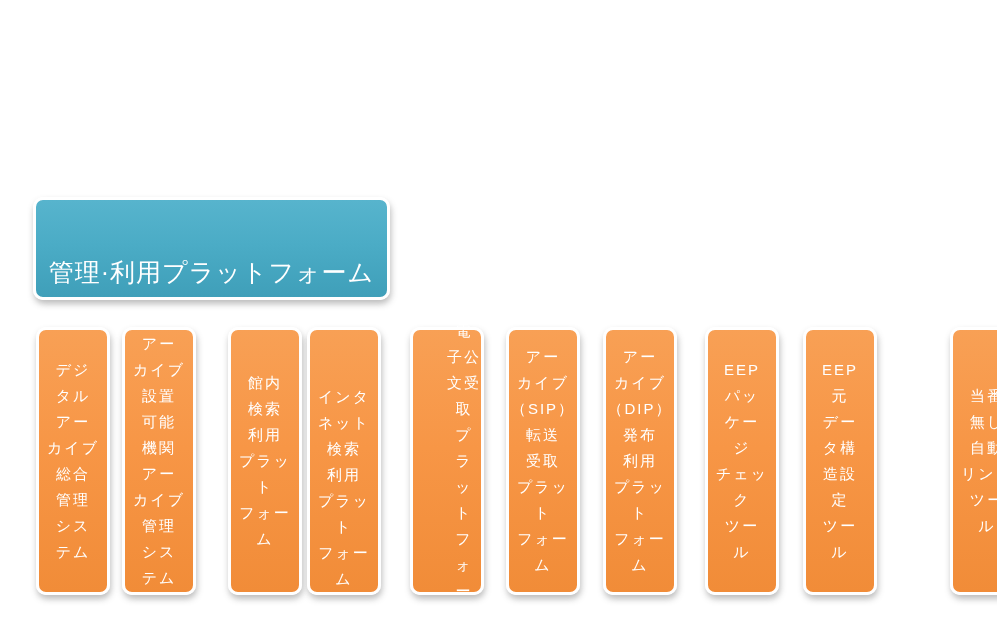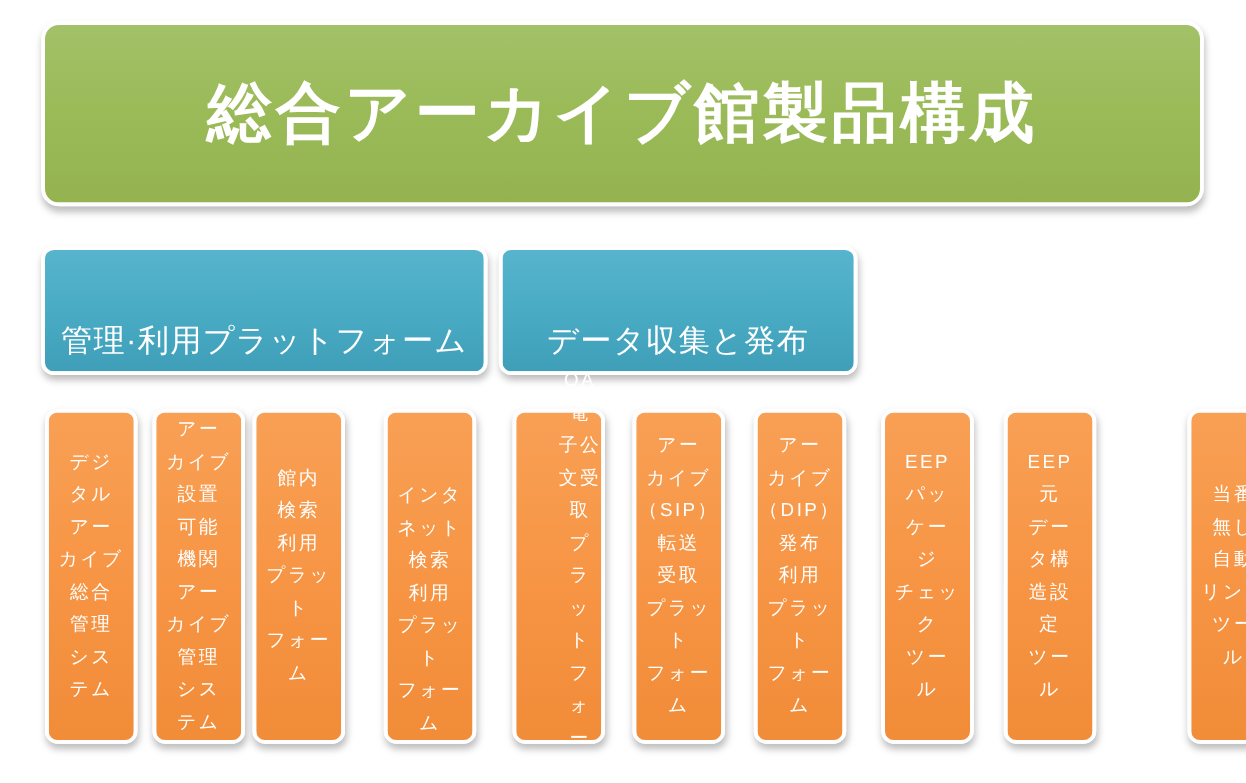--- a/index.html
+++ b/index.html
@@ -58,43 +58,37 @@
     background: linear-gradient(180deg, #f8a055 0%, #f79646 45%, #f18c38 100%);
   }
   .item-box .item-text {
     font-size: 15px;
     line-height: 26px;
     letter-spacing: 2px;
     white-space: pre-line;
   }
   .i-1  { left: 36px; align-items: center; }
   .i-2  { left: 122px; }
-  .i-3  { left: 202px; justify-content: center; }
+  .i-3  { left: 228px; justify-content: center; }
   .i-4  { left: 307px; align-items: flex-end; }
   .i-5  { left: 410px; padding-left: 34px; }
   .i-6  { left: 506px; }
   .i-7  { left: 603px; }
   .i-8  { left: 705px; }
   .i-9  { left: 803px; }
   .i-10 { left: 950px; }
 </style>
 </head>
 <body>
 
 <div class="canvas">
 
-  <div class="shape header-box">
-    <span class="title-text">総合アーカイブ館製品構成</span>
-  </div>
 
   <div class="shape cat-box cat-1">
     <span class="cat-text">管理·利用プラットフォーム</span>
-  </div>
-  <div class="shape cat-box cat-2">
-    <span class="cat-text">データ収集と発布</span>
   </div>
 
   <div class="shape item-box i-1">
     <span class="item-text">デジ
 タル
 アー
 カイブ
 総合
 管理
 シス

